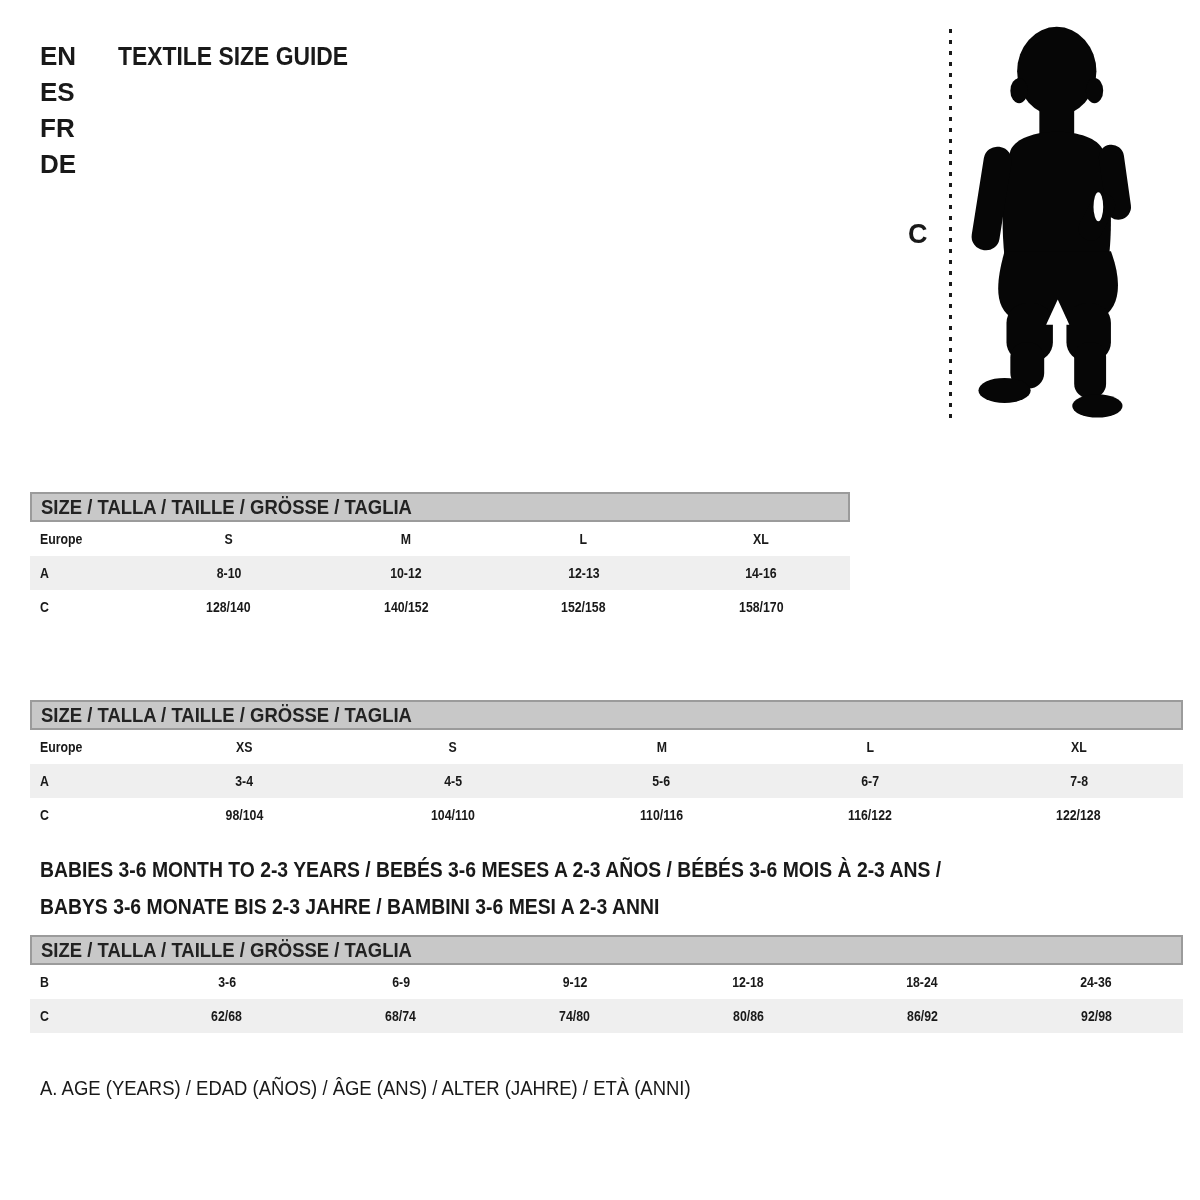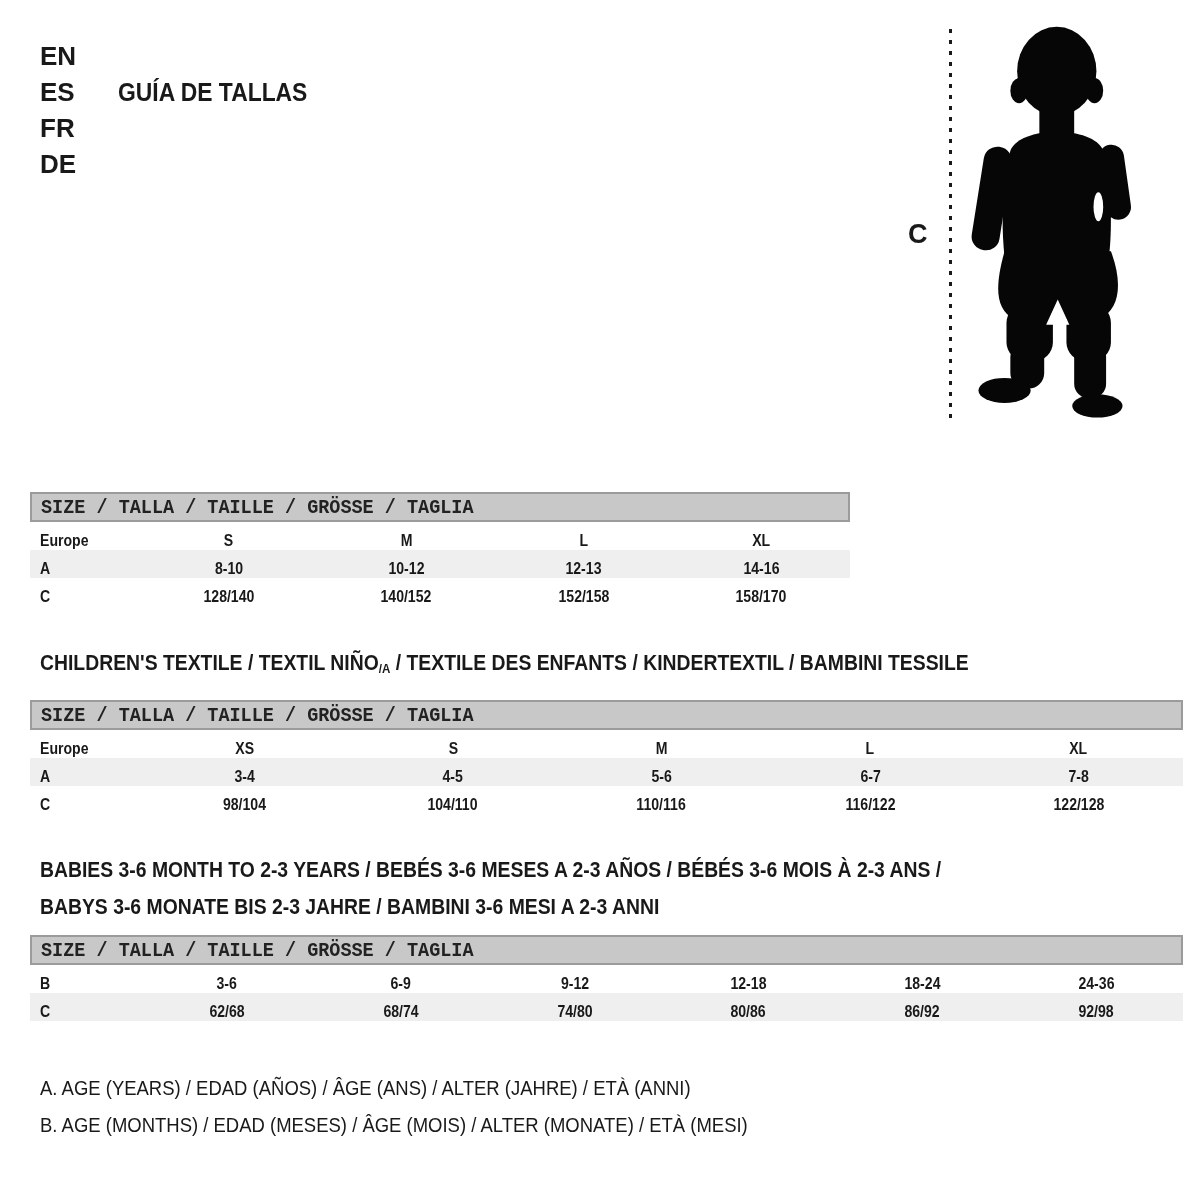--- a/index.html
+++ b/index.html
@@ -22,41 +22,41 @@
   .height-label{position:absolute;left:908px;top:210px;font-size:27px;font-weight:700;}
   .baby-svg{position:absolute;left:965px;top:14px;line-height:0;}
 
   
   .sec-heading{position:absolute;left:40px;font-size:22px;font-weight:700;}
   .heading-sub{font-size:.6em;vertical-align:-.22em;}
 
   
   .sg-table{position:absolute;left:30px;}
   .size-bar{box-sizing:border-box;height:30px;background:#c8c8c8;border:2px solid #9b9b9b;
-    display:flex;align-items:center;padding-left:9px;font-size:21px;font-weight:700;color:#222;font-family:Liberation Mono, monospace;}
-  .trow{display:flex;height:28px;align-items:flex-end;font-size:16px;font-weight:700;}
+    display:flex;align-items:center;padding-left:9px;font-size:21px;font-weight:700;color:#222;}
+  .trow{display:flex;height:34px;align-items:center;font-size:14px;font-weight:700;}
   .trow .lbl{width:110px;padding-left:10px;box-sizing:border-box;}
   .trow .cell{flex:1;text-align:center;}
   .stripe{background:#efefef;}
 
   
   .legend{position:absolute;left:40px;top:1060px;font-size:21px;font-weight:400;line-height:37px;}
 </style>
 </head>
 <body>
 
 <div class="canvas">
 
   <div class="lang-list">
     <div class="lang-row">
       <span class="lang-code">EN</span>
+      <span class="lang-title"><span class="cond">TEXTILE SIZE GUIDE</span></span>
     </div>
     <div class="lang-row">
       <span class="lang-code">ES</span>
-      <span class="lang-title"><span class="cond">GUÍA DE TALLAS</span></span>
     </div>
     <div class="lang-row">
       <span class="lang-code">FR</span>
     </div>
     <div class="lang-row">
       <span class="lang-code">DE</span>
     </div>
   </div>
 
   <div class="dash-line"></div>
@@ -105,23 +105,20 @@
     </div>
     <div class="trow">
       <div class="lbl"><span class="cond">C</span></div>
       <div class="cell"><span class="condc">128/140</span></div>
       <div class="cell"><span class="condc">140/152</span></div>
       <div class="cell"><span class="condc">152/158</span></div>
       <div class="cell"><span class="condc">158/170</span></div>
     </div>
   </div>
 
-  <div class="sec-heading" style="top:641px;">
-    <span class="cond"><span>CHILDREN'S TEXTILE / TEXTIL NIÑO</span><span class="heading-sub">/A</span><span> / TEXTILE DES ENFANTS / KINDERTEXTIL / BAMBINI TESSILE</span></span>
-  </div>
   <div class="sg-table" style="top:691px;width:1153px;">
     <div class="size-bar">
       <span class="cond">SIZE / TALLA / TAILLE / GRÖSSE / TAGLIA</span>
     </div>
     <div class="trow">
       <div class="lbl"><span class="cond">Europe</span></div>
       <div class="cell"><span class="condc">XS</span></div>
       <div class="cell"><span class="condc">S</span></div>
       <div class="cell"><span class="condc">M</span></div>
       <div class="cell"><span class="condc">L</span></div>
@@ -170,16 +167,15 @@
       <div class="cell"><span class="condc">68/74</span></div>
       <div class="cell"><span class="condc">74/80</span></div>
       <div class="cell"><span class="condc">80/86</span></div>
       <div class="cell"><span class="condc">86/92</span></div>
       <div class="cell"><span class="condc">92/98</span></div>
     </div>
   </div>
 
   <div class="legend">
     <div><span class="cond">A. AGE (YEARS) / EDAD (AÑOS) / ÂGE (ANS) / ALTER (JAHRE) / ETÀ (ANNI)</span></div>
-    <div><span class="cond">B. AGE (MONTHS) / EDAD (MESES) / ÂGE (MOIS) / ALTER (MONATE) / ETÀ (MESI)</span></div>
   </div>
 
 </div>
 
 </body></html>

